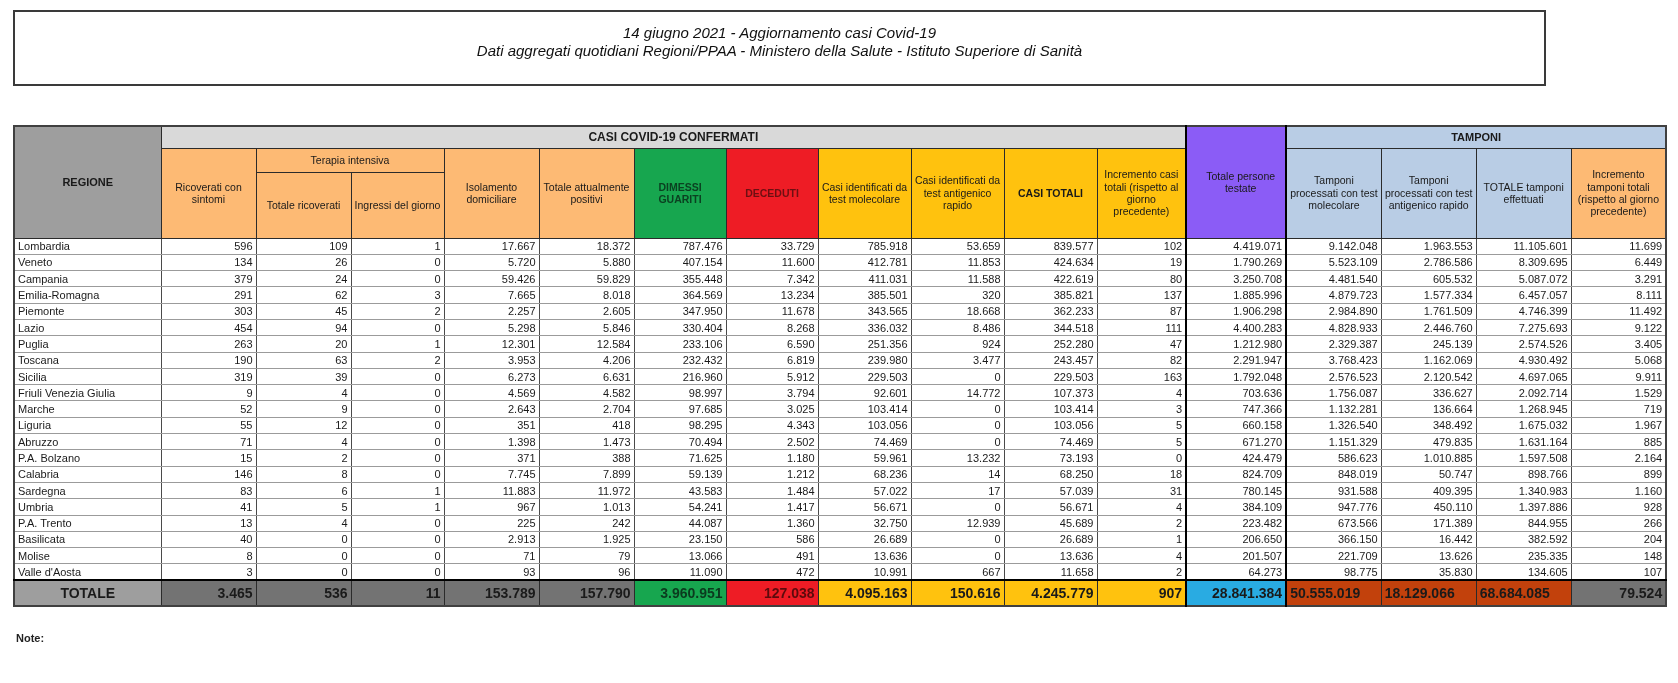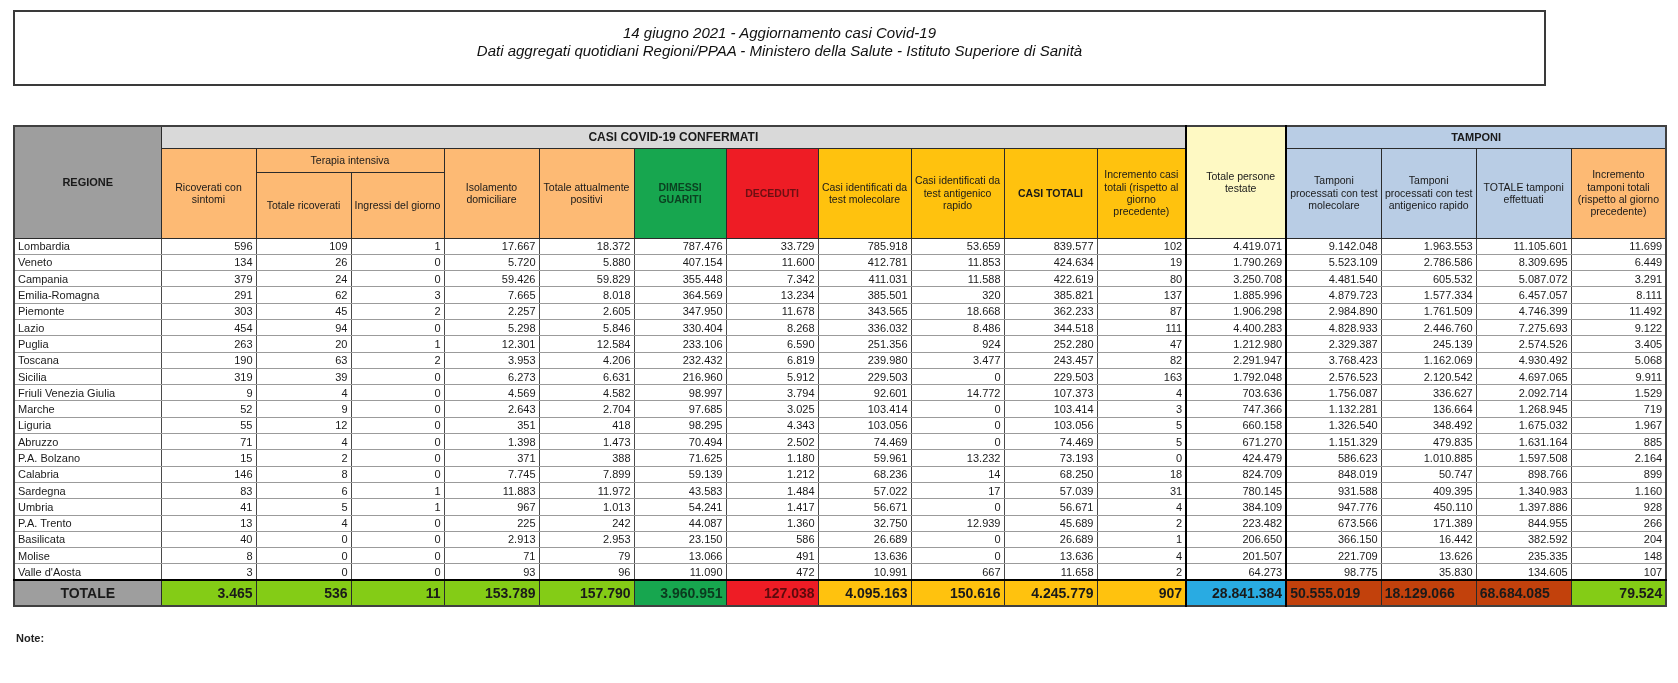--- a/index.html
+++ b/index.html
@@ -18,40 +18,40 @@
   table { border-collapse: collapse; table-layout: fixed; width: 1652px;
     border: 2px solid #404040; }
   th, td { overflow: hidden; }
 
   thead th { border: 1px solid #2b2b2b; font-weight: normal;
     font-size: 10.5px; line-height: 1.18; text-align: center; vertical-align: middle;
     background: #fdba74; padding: 1px 2px; }
   th.regione { background: #9e9e9e; font-weight: bold; font-size: 11px; }
   th.band-casi { background: #d9d9d9; font-weight: bold; font-size: 12px; height: 22px; }
   th.band-tamponi { background: #b9cde5; font-weight: bold; font-size: 11px; }
-  th.testate { background: #fef9c3; border-left: 2px solid #000; border-right: 2px solid #000; padding-left: 11px; }
+  th.testate { background: #8b5cf6; border-left: 2px solid #000; border-right: 2px solid #000; padding-left: 11px; }
   th.green { background: #17a64f; color: #0b4121; font-weight: bold; }
   th.red { background: #ee1c25; color: #6d0f12; font-weight: bold; }
   th.yellow { background: #ffc20e; }
   th.yellow.strong { font-weight: bold; }
   th.blue { background: #b9cde5; }
   tr.hr2 th { height: 24px; }
   tr.hr3 th { height: 66px; }
 
   tbody td { border-left: 1px solid #4a4a4a; border-right: 1px solid #4a4a4a;
     border-top: 1px solid #9b9b9b; border-bottom: 1px solid #9b9b9b;
     font-size: 11px; height: 16.3px; padding: 0 3px; background: #fff; white-space: nowrap; }
   tbody td.region { text-align: left; }
   tbody td.num { text-align: right; }
   tbody td.c12 { border-left: 2px solid #000; border-right: 2px solid #000; }
 
   tr.total-row td { border-top: 2px solid #000; height: 26px; font-weight: bold;
     font-size: 14px; border-left: 1px solid #2b2b2b; border-right: 1px solid #2b2b2b; }
   tr.total-row td.total-label { background: #9e9e9e; text-align: center; }
-  tr.total-row td.t-gray { background: #84cc16; text-align: right; }
+  tr.total-row td.t-gray { background: #737373; text-align: right; }
   tr.total-row td.t-green { background: #17a64f; color: #0b3a1e; text-align: right; }
   tr.total-row td.t-red { background: #ee1c25; color: #5c0a0c; text-align: right; }
   tr.total-row td.t-yellow { background: #ffc20e; text-align: right; }
   tr.total-row td.t-cyan { background: #29abe2; text-align: right;
     border-left: 2px solid #000; border-right: 2px solid #000; }
   tr.total-row td.t-blue { background: #c2410c; text-align: left; }
 
   .note { position: absolute; left: 16px; top: 632px; font-size: 11px; font-weight: bold; color: #222; }
 </style>
 </head>
@@ -455,21 +455,21 @@
             <td class="num c14">171.389</td>
             <td class="num c15">844.955</td>
             <td class="num c16">266</td>
           </tr>
           <tr>
             <td class="region">Basilicata</td>
             <td class="num c1">40</td>
             <td class="num c2">0</td>
             <td class="num c3">0</td>
             <td class="num c4">2.913</td>
-            <td class="num c5">2.953</td>
+            <td class="num c5">1.925</td>
             <td class="num c6">23.150</td>
             <td class="num c7">586</td>
             <td class="num c8">26.689</td>
             <td class="num c9">0</td>
             <td class="num c10">26.689</td>
             <td class="num c11">1</td>
             <td class="num c12">206.650</td>
             <td class="num c13">366.150</td>
             <td class="num c14">16.442</td>
             <td class="num c15">382.592</td>

